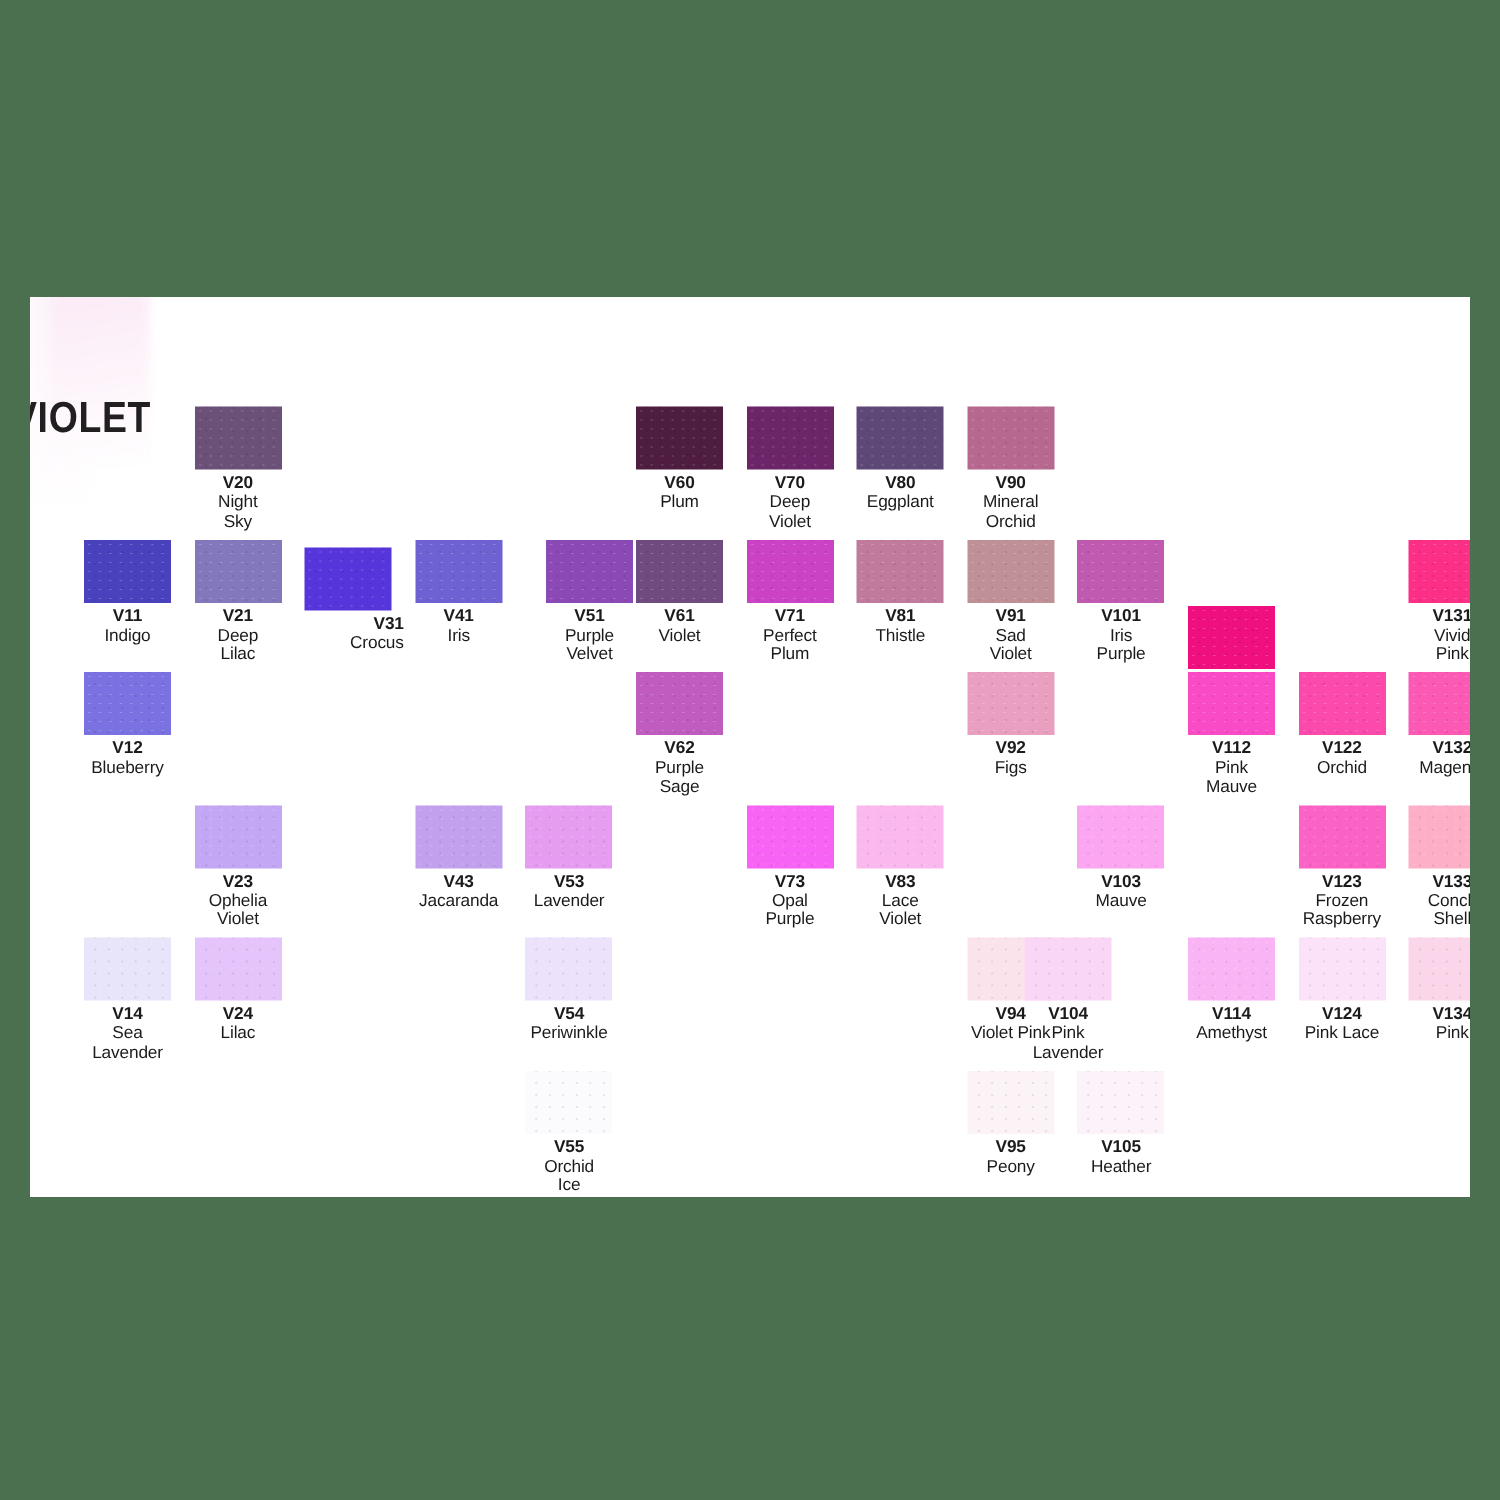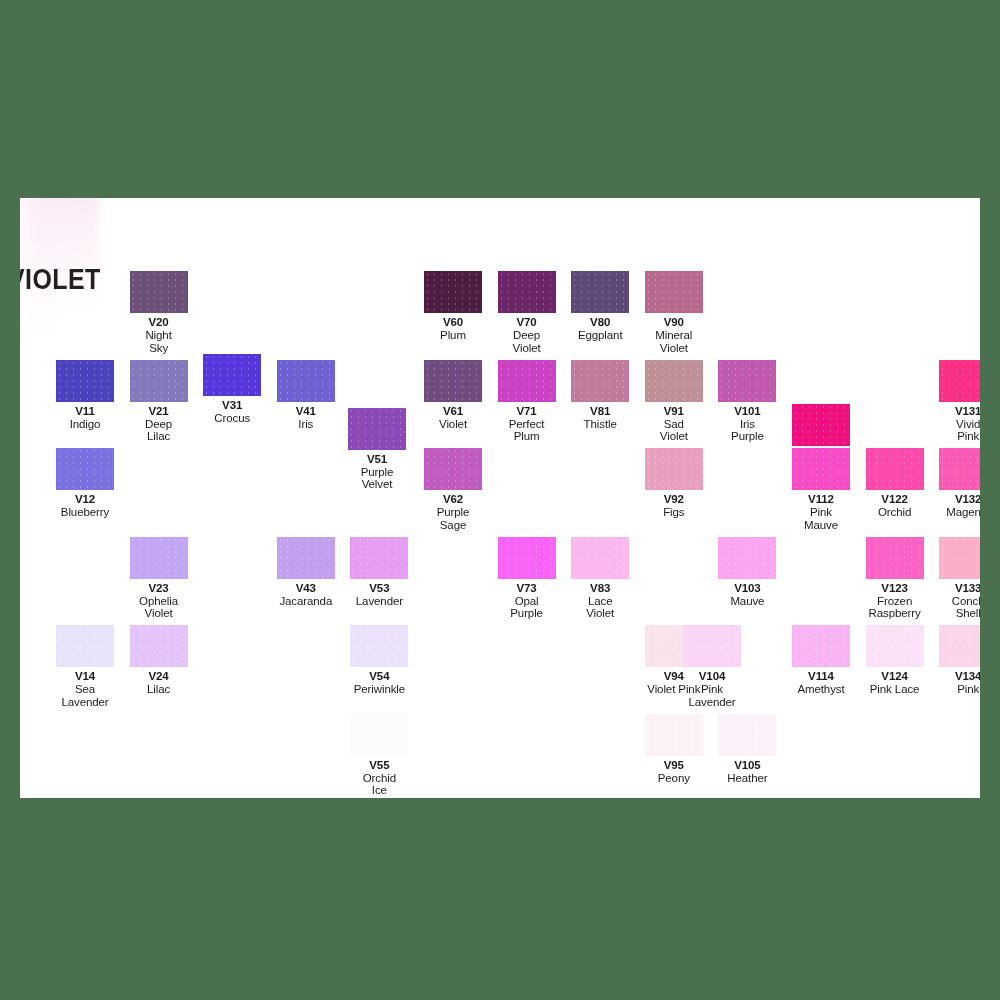--- a/index.html
+++ b/index.html
@@ -124,52 +124,52 @@
         </div>
         <div class="code">V80</div>
         <div class="nm">Eggplant</div>
       </div>
       <div class="cell" style="left: 616.8px; top: 73px;">
         <div class="swatch" style="background: rgb(183, 104, 143); width: 58px; height: 42px;">
           <div class="grain"></div>
         </div>
         <div class="code">V90</div>
         <div class="nm">Mineral
-Violet</div>
+Orchid</div>
       </div>
       <div class="cell" style="left: 28px; top: 161.5px;">
         <div class="swatch" style="background: rgb(74, 65, 189); width: 58px; height: 42px;">
           <div class="grain"></div>
         </div>
         <div class="code">V11</div>
         <div class="nm">Indigo</div>
       </div>
       <div class="cell" style="left: 101.6px; top: 161.5px;">
         <div class="swatch" style="background: rgb(132, 120, 189); width: 58px; height: 42px;">
           <div class="grain"></div>
         </div>
         <div class="code">V21</div>
         <div class="nm">Deep
 Lilac</div>
       </div>
-      <div class="cell" style="left: 175.2px; top: 156px;">
+      <div class="cell" style="left: 175.2px; top: 167px; text-align: right;">
         <div class="swatch" style="background: rgb(86, 53, 218); width: 58px; height: 42px;">
           <div class="grain"></div>
         </div>
         <div class="code">V31</div>
         <div class="nm">Crocus</div>
       </div>
       <div class="cell" style="left: 248.8px; top: 161.5px;">
         <div class="swatch" style="background: rgb(110, 98, 210); width: 58px; height: 42px;">
           <div class="grain"></div>
         </div>
         <div class="code">V41</div>
         <div class="nm">Iris</div>
       </div>
-      <div class="cell" style="left: 320px; top: 161.5px; margin-top: 48px;">
+      <div class="cell" style="left: 336px; top: 161.5px;">
         <div class="swatch" style="background: rgb(138, 73, 181); width: 58px; height: 42px;">
           <div class="grain"></div>
         </div>
         <div class="code">V51</div>
         <div class="nm">Purple
 Velvet</div>
       </div>
       <div class="cell" style="left: 396px; top: 161.5px;">
         <div class="swatch" style="background: rgb(111, 75, 128); width: 58px; height: 42px;">
           <div class="grain"></div>

